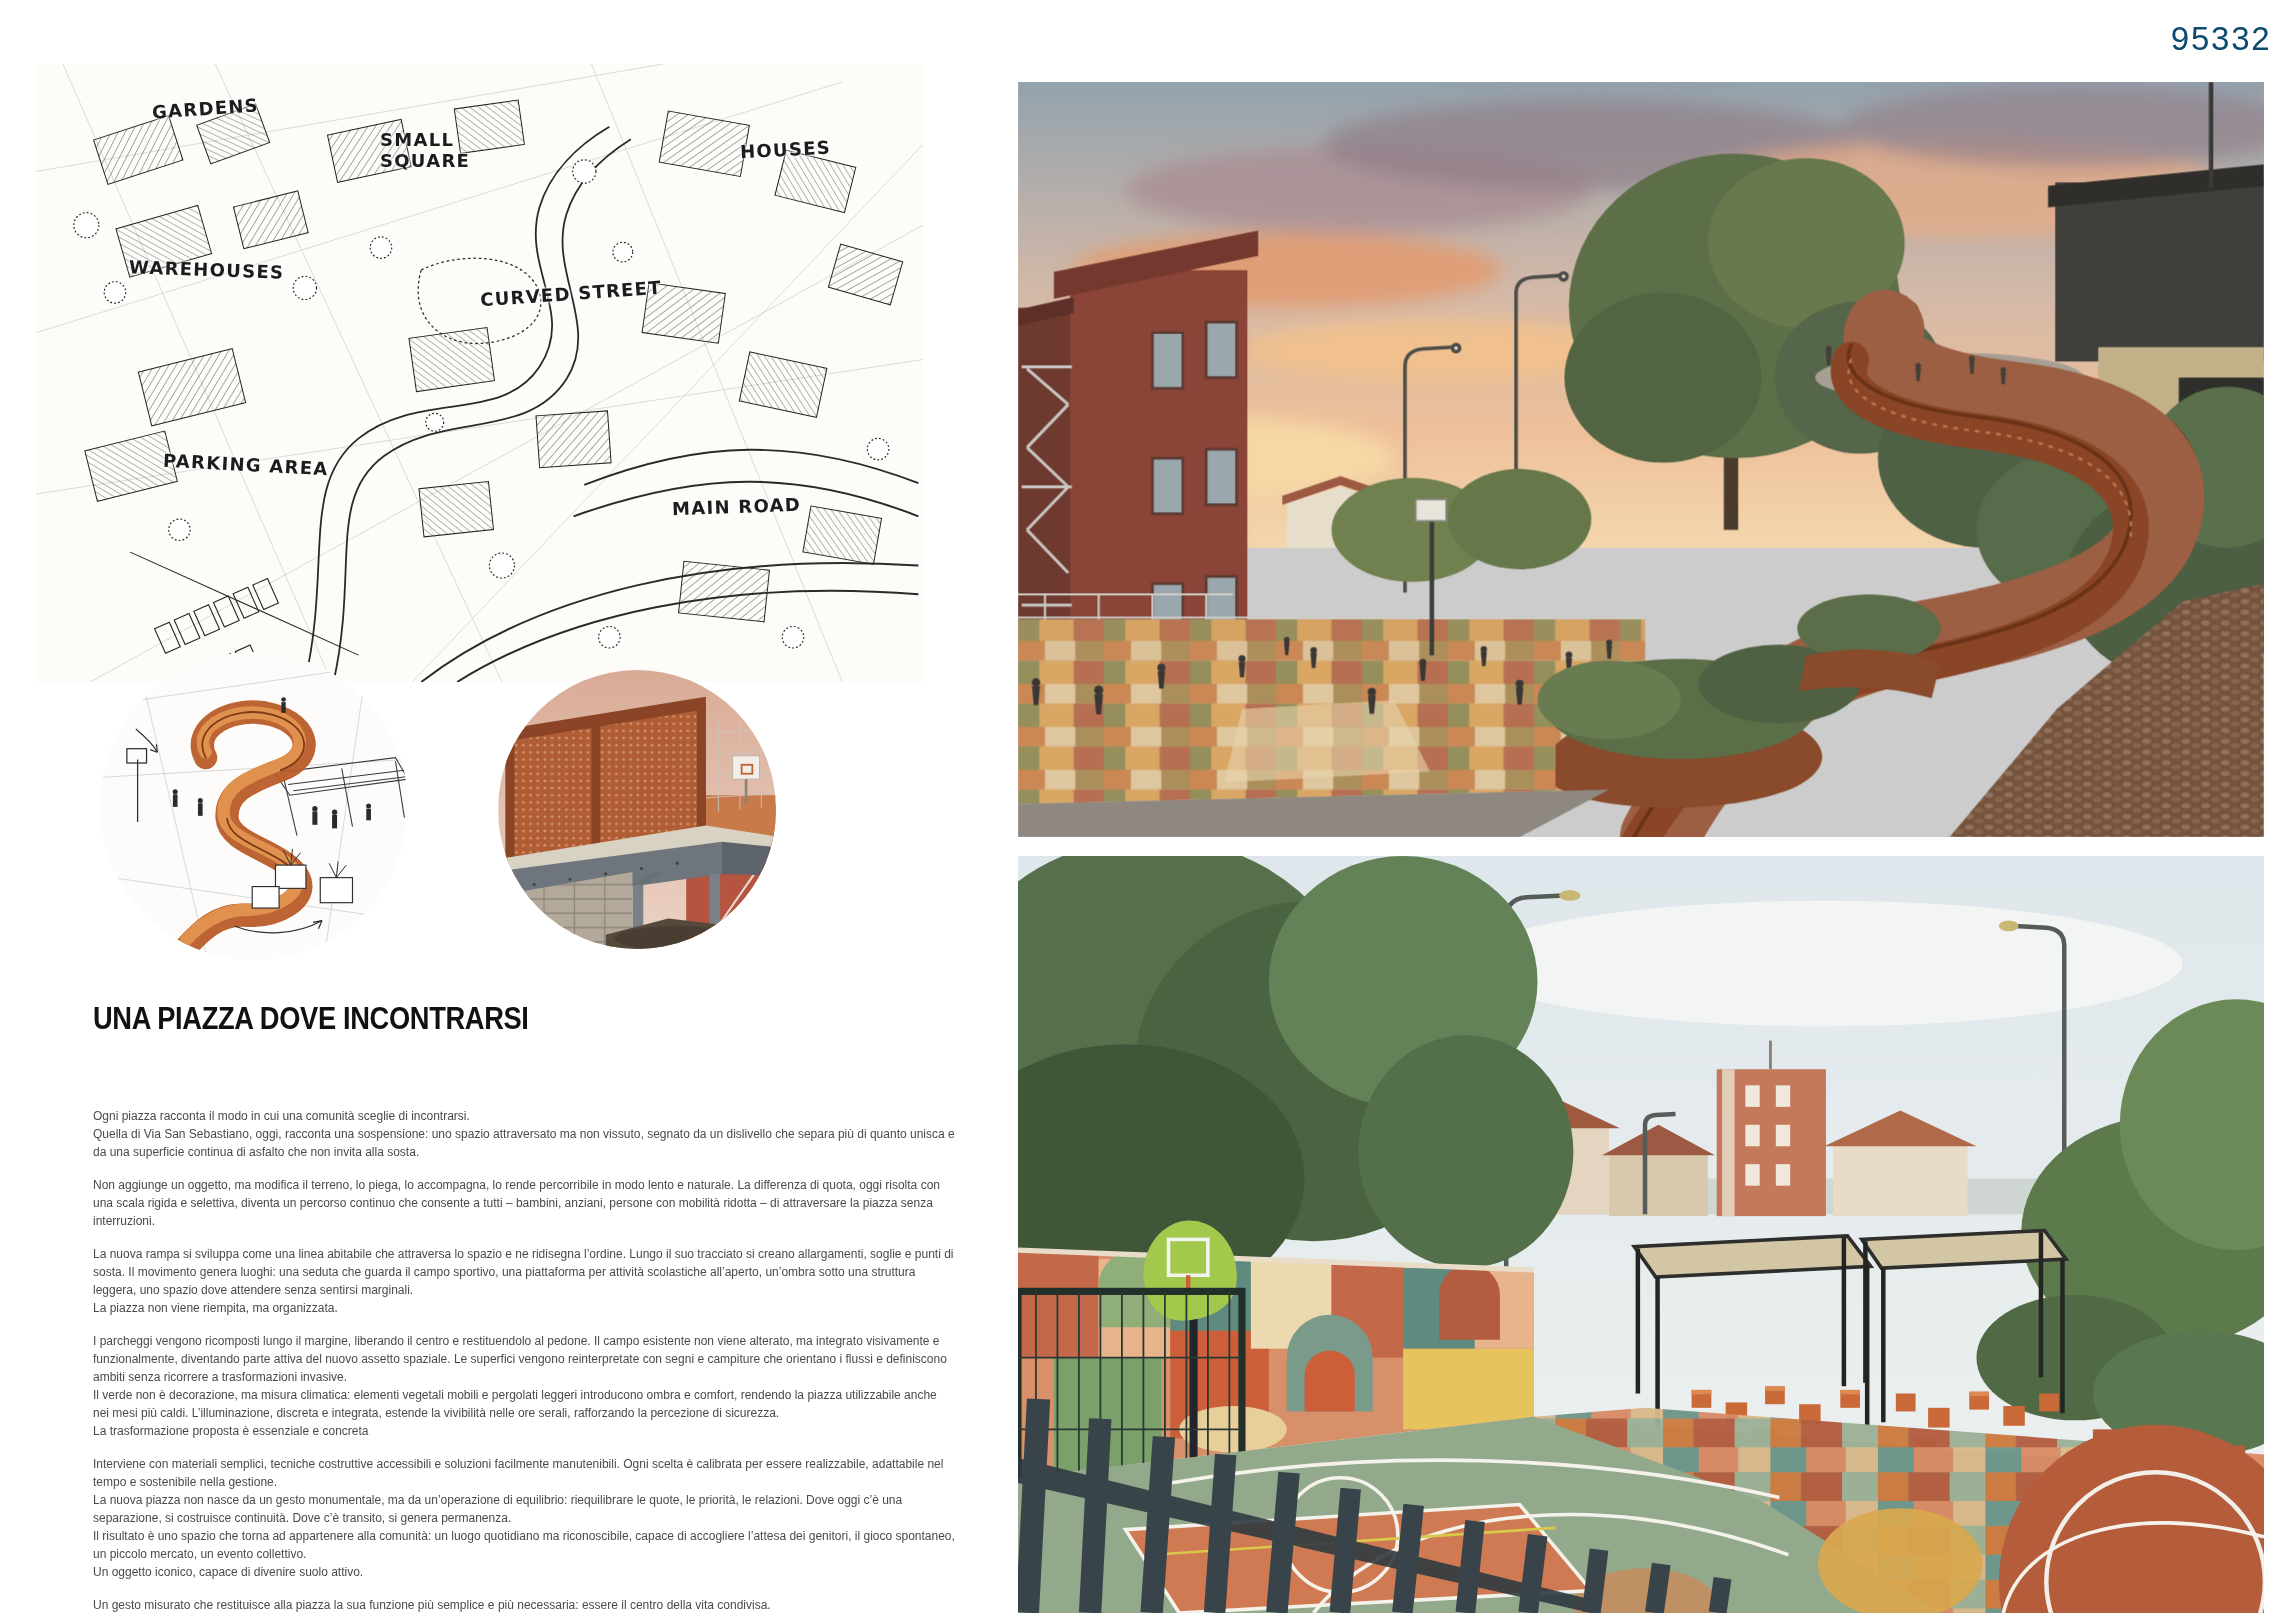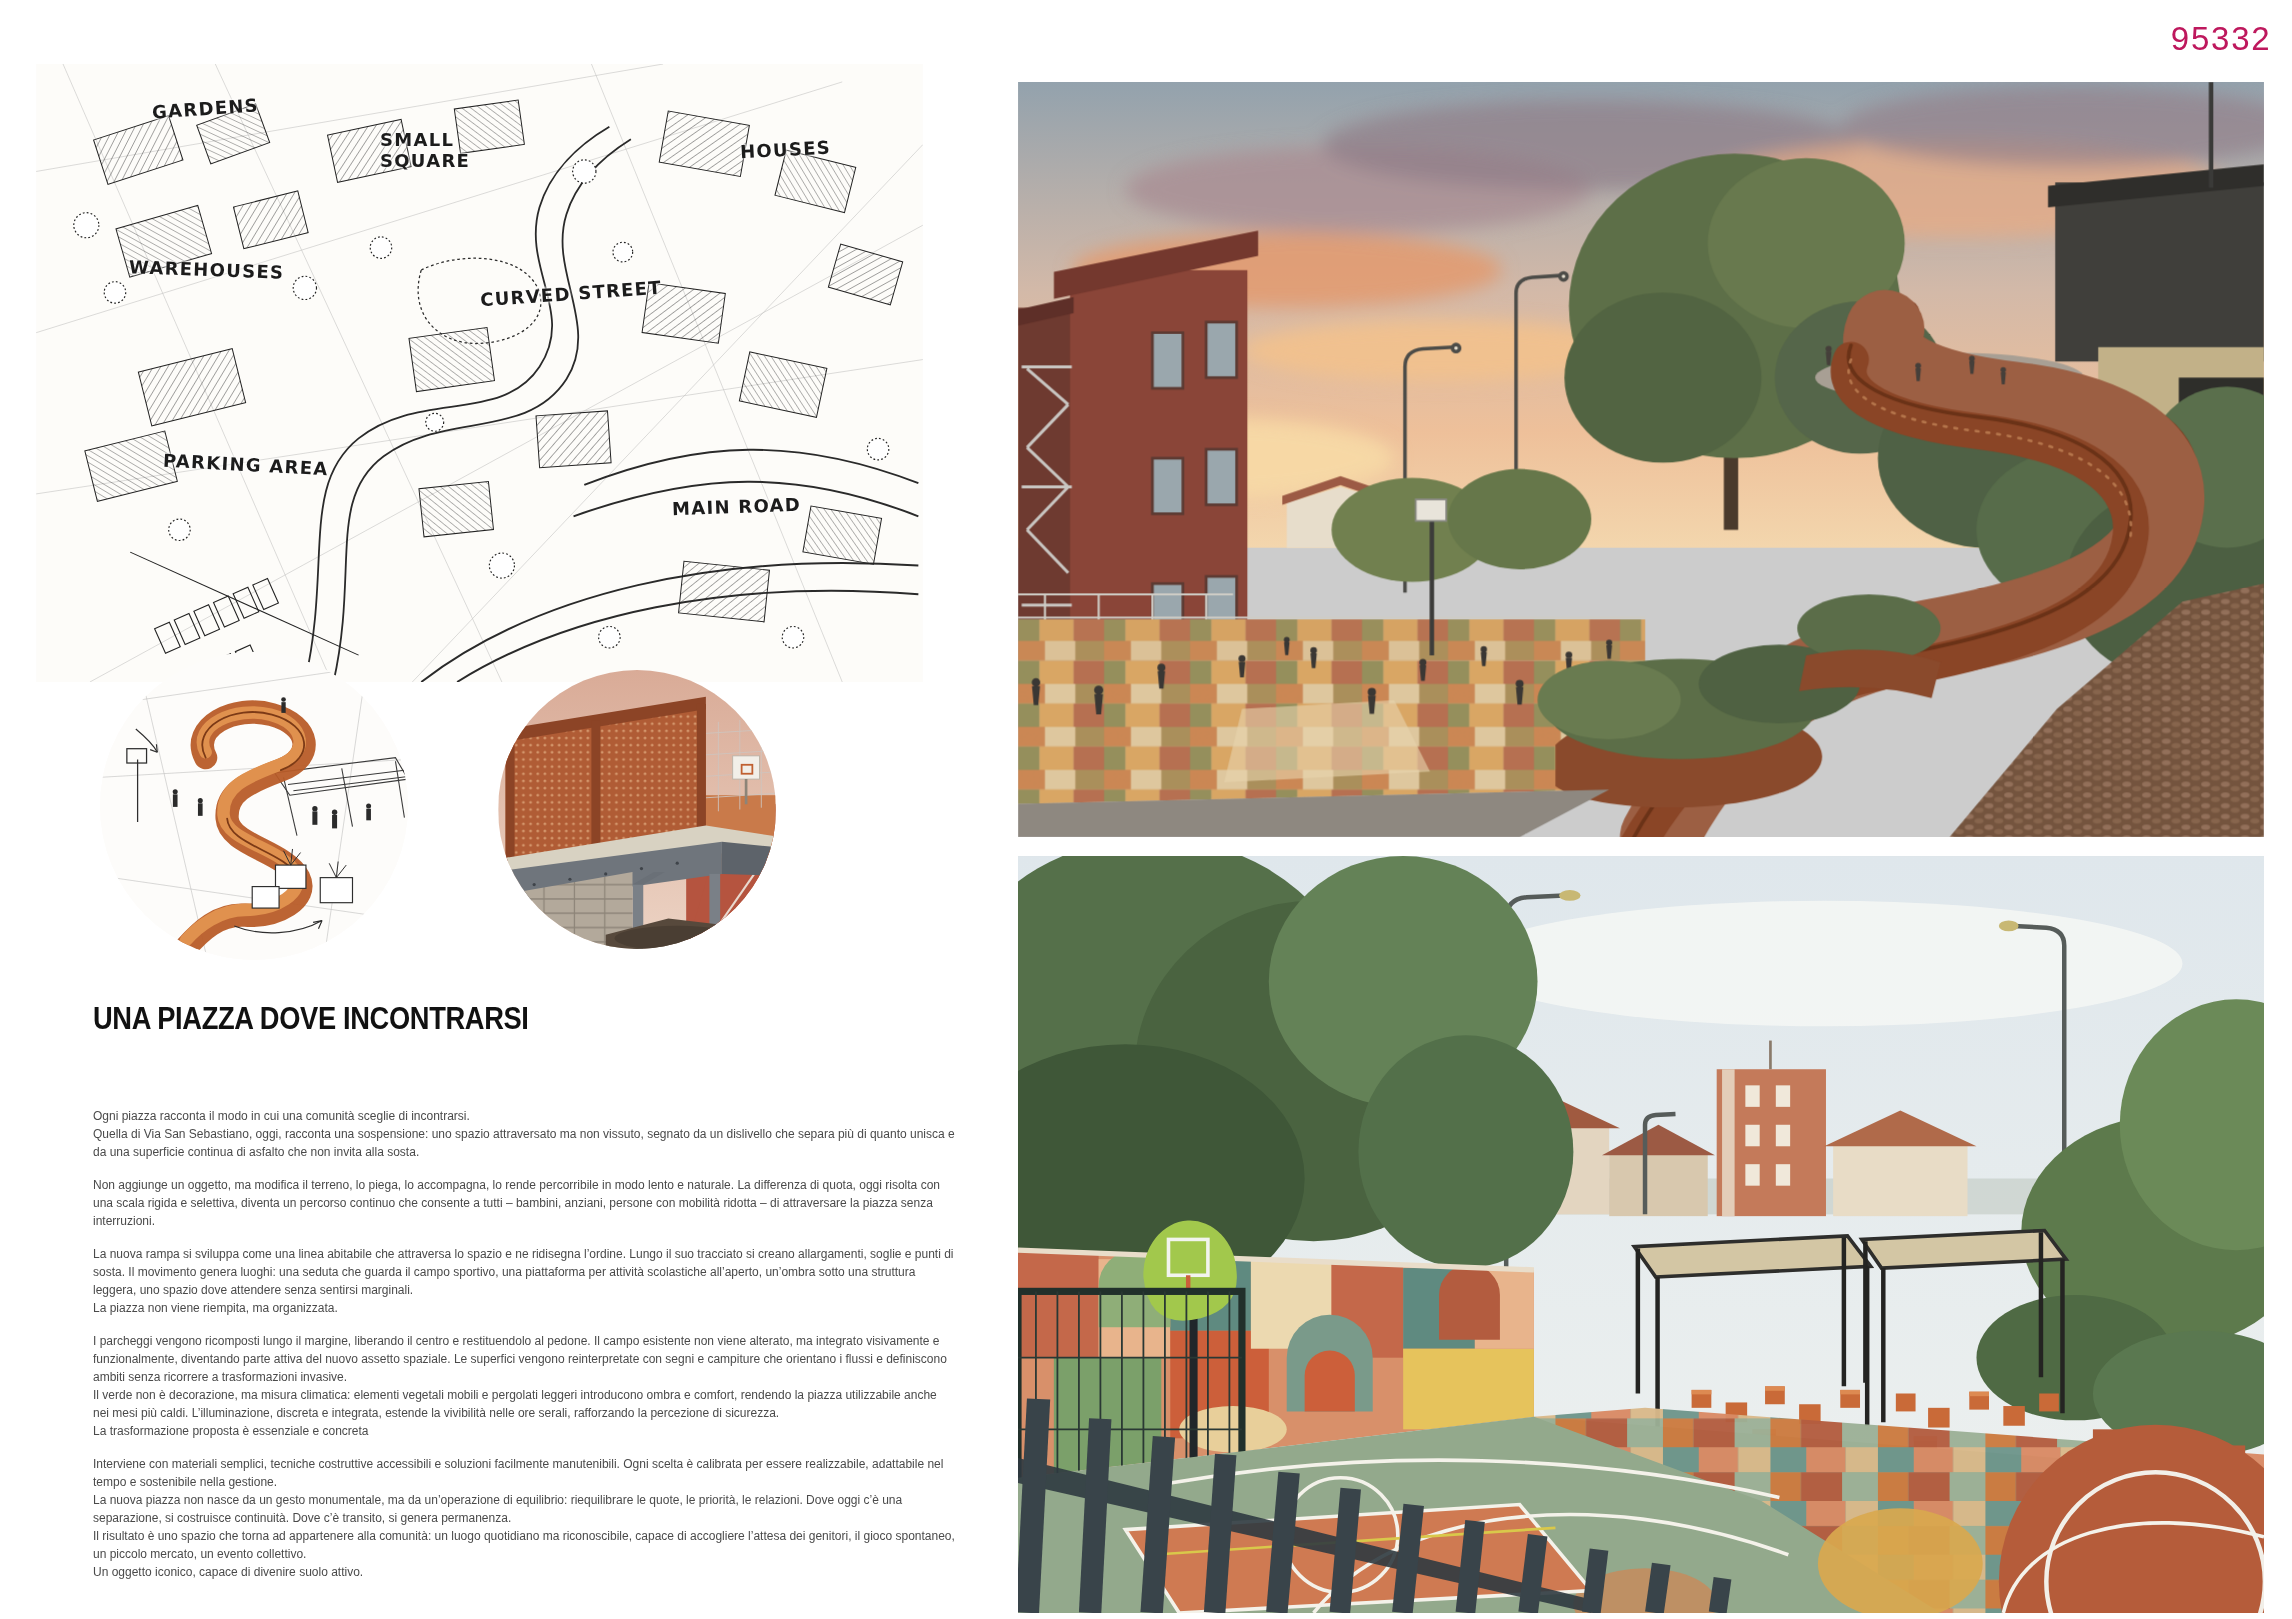--- a/index.html
+++ b/index.html
@@ -1,20 +1,20 @@
 <!DOCTYPE html>
 <html style="font-size:14.3px"><head>
 <meta charset="utf-8">
 <style>
   html,body{margin:0;padding:0;background:#ffffff;}
   .board{position:relative;width:2293px;height:1619px;background:#ffffff;overflow:hidden;
          font-family:"Liberation Sans",sans-serif;}
 
   
-  .board-id{position:absolute;top:19.7px;right:21.5px;font-size:33px;color:#be185d;
+  .board-id{position:absolute;top:19.7px;right:21.5px;font-size:33px;color:#0c4a6e;
             letter-spacing:1.8px;font-weight:400;}
 
   
   .sketch-map{position:absolute;left:36px;top:64px;width:887px;height:618px;}
   .sketch-map svg{position:absolute;left:0;top:0;}
   .sk-label{position:absolute;font-family:"DejaVu Sans",sans-serif;font-weight:700;
             font-size:18px;color:#1c1c1c;letter-spacing:1.3px;white-space:pre-line;
             text-shadow:0 0 5.4px #fff,0 0 2.7px #fff;}
 
   
@@ -313,20 +313,21 @@
       <p>Non aggiunge un oggetto, ma modifica il terreno, lo piega, lo accompagna, lo rende percorribile in modo lento e naturale. La differenza di quota, oggi risolta con una scala rigida e selettiva, diventa un percorso continuo che consente a tutti – bambini, anziani, persone con mobilità ridotta – di attraversare la piazza senza interruzioni.</p>
       <p>La nuova rampa si sviluppa come una linea abitabile che attraversa lo spazio e ne ridisegna l’ordine. Lungo il suo tracciato si creano allargamenti, soglie e punti di sosta. Il movimento genera luoghi: una seduta che guarda il campo sportivo, una piattaforma per attività scolastiche all’aperto, un’ombra sotto una struttura leggera, uno spazio dove attendere senza sentirsi marginali.
 La piazza non viene riempita, ma organizzata.</p>
       <p>I parcheggi vengono ricomposti lungo il margine, liberando il centro e restituendolo al pedone. Il campo esistente non viene alterato, ma integrato visivamente e funzionalmente, diventando parte attiva del nuovo assetto spaziale. Le superfici vengono reinterpretate con segni e campiture che orientano i flussi e definiscono ambiti senza ricorrere a trasformazioni invasive.
 Il verde non è decorazione, ma misura climatica: elementi vegetali mobili e pergolati leggeri introducono ombra e comfort, rendendo la piazza utilizzabile anche nei mesi più caldi. L’illuminazione, discreta e integrata, estende la vivibilità nelle ore serali, rafforzando la percezione di sicurezza.
 La trasformazione proposta è essenziale e concreta</p>
       <p>Interviene con materiali semplici, tecniche costruttive accessibili e soluzioni facilmente manutenibili. Ogni scelta è calibrata per essere realizzabile, adattabile nel tempo e sostenibile nella gestione.
 La nuova piazza non nasce da un gesto monumentale, ma da un’operazione di equilibrio: riequilibrare le quote, le priorità, le relazioni. Dove oggi c’è una separazione, si costruisce continuità. Dove c’è transito, si genera permanenza.
 Il risultato è uno spazio che torna ad appartenere alla comunità: un luogo quotidiano ma riconoscibile, capace di accogliere l’attesa dei genitori, il gioco spontaneo, un piccolo mercato, un evento collettivo.
 Un oggetto iconico, capace di divenire suolo attivo.</p>
+      <p>Un gesto misurato che restituisce alla piazza la sua funzione più semplice e più necessaria: essere il centro della vita condivisa.</p>
     </div>
   </div>
 
   <div class="photo photo-top">
     <svg width="1246" height="755" viewBox="0 0 1391 843">
       <defs>
         <linearGradient id="sun" x1="0" y1="0" x2="0" y2="1">
           <stop offset="0" stop-color="#93a2ad"></stop>
             <stop offset="0.45" stop-color="#d3b9a8"></stop>
           <stop offset="0.75" stop-color="#eec09a"></stop>

